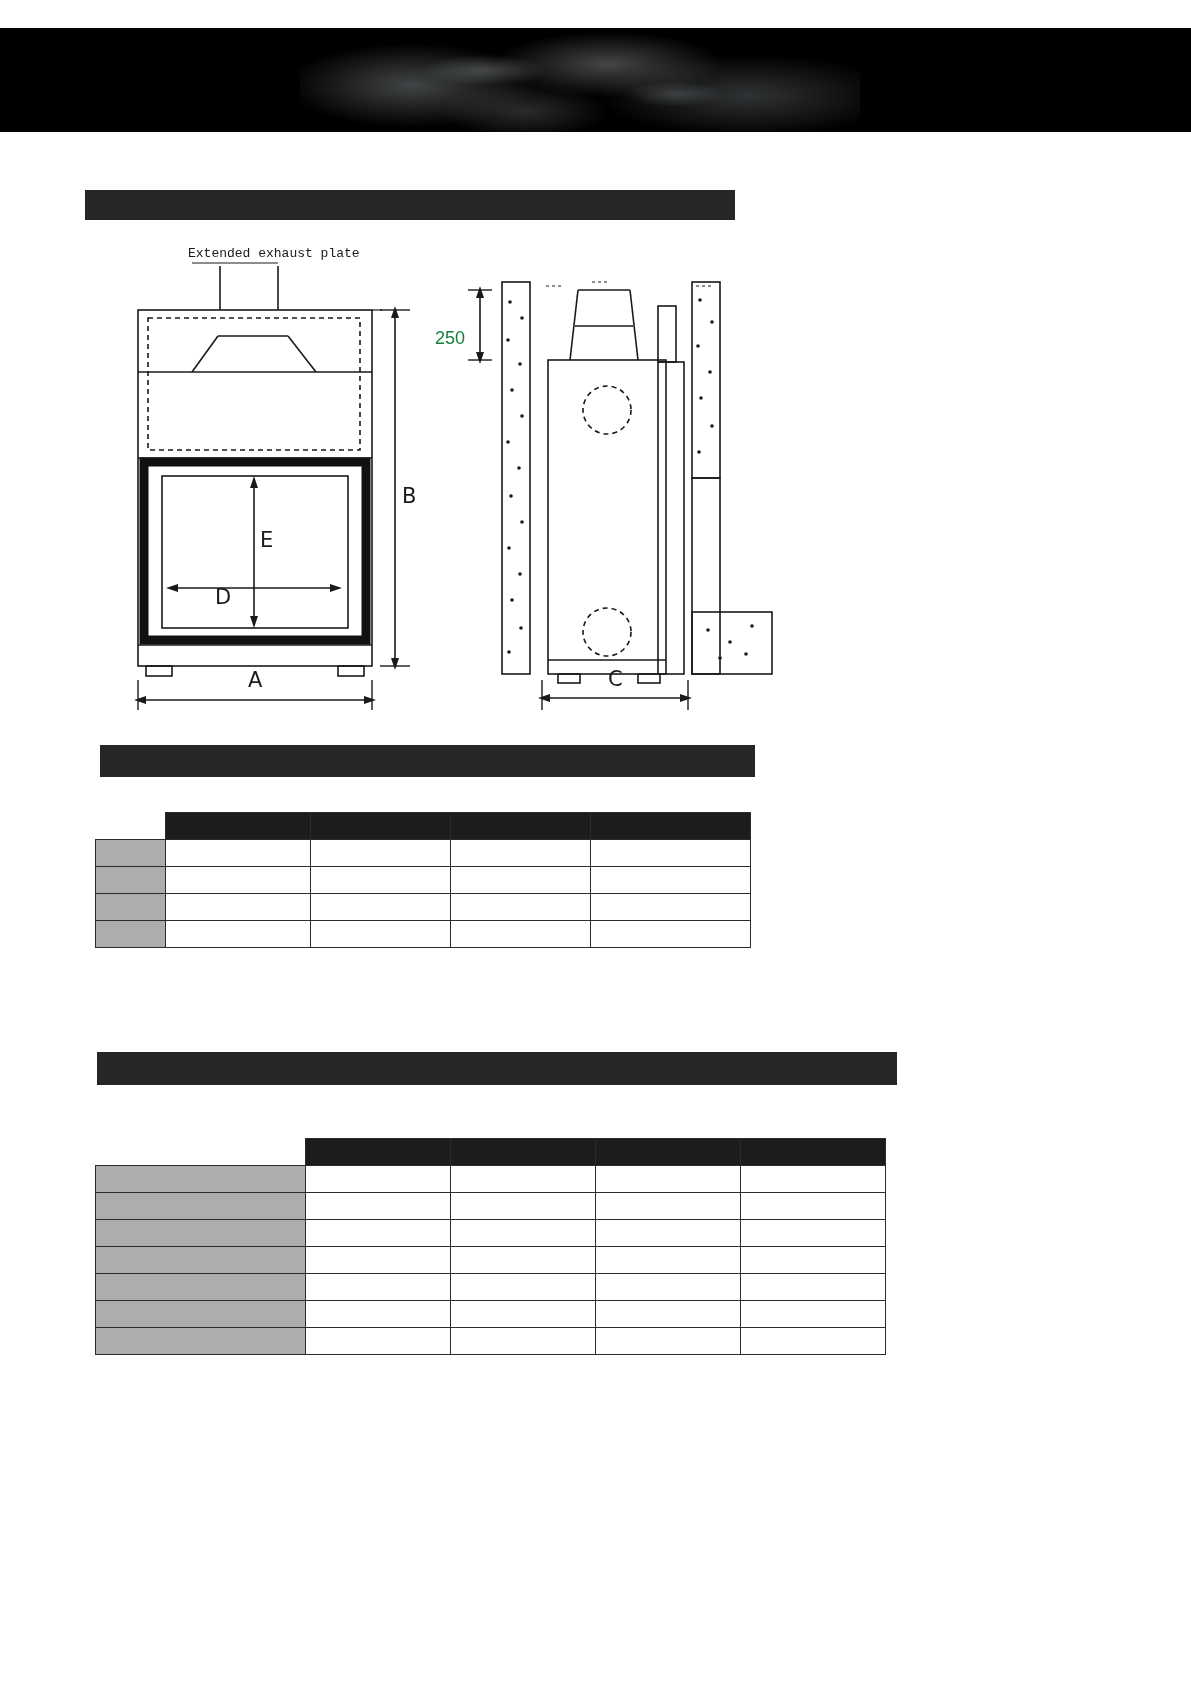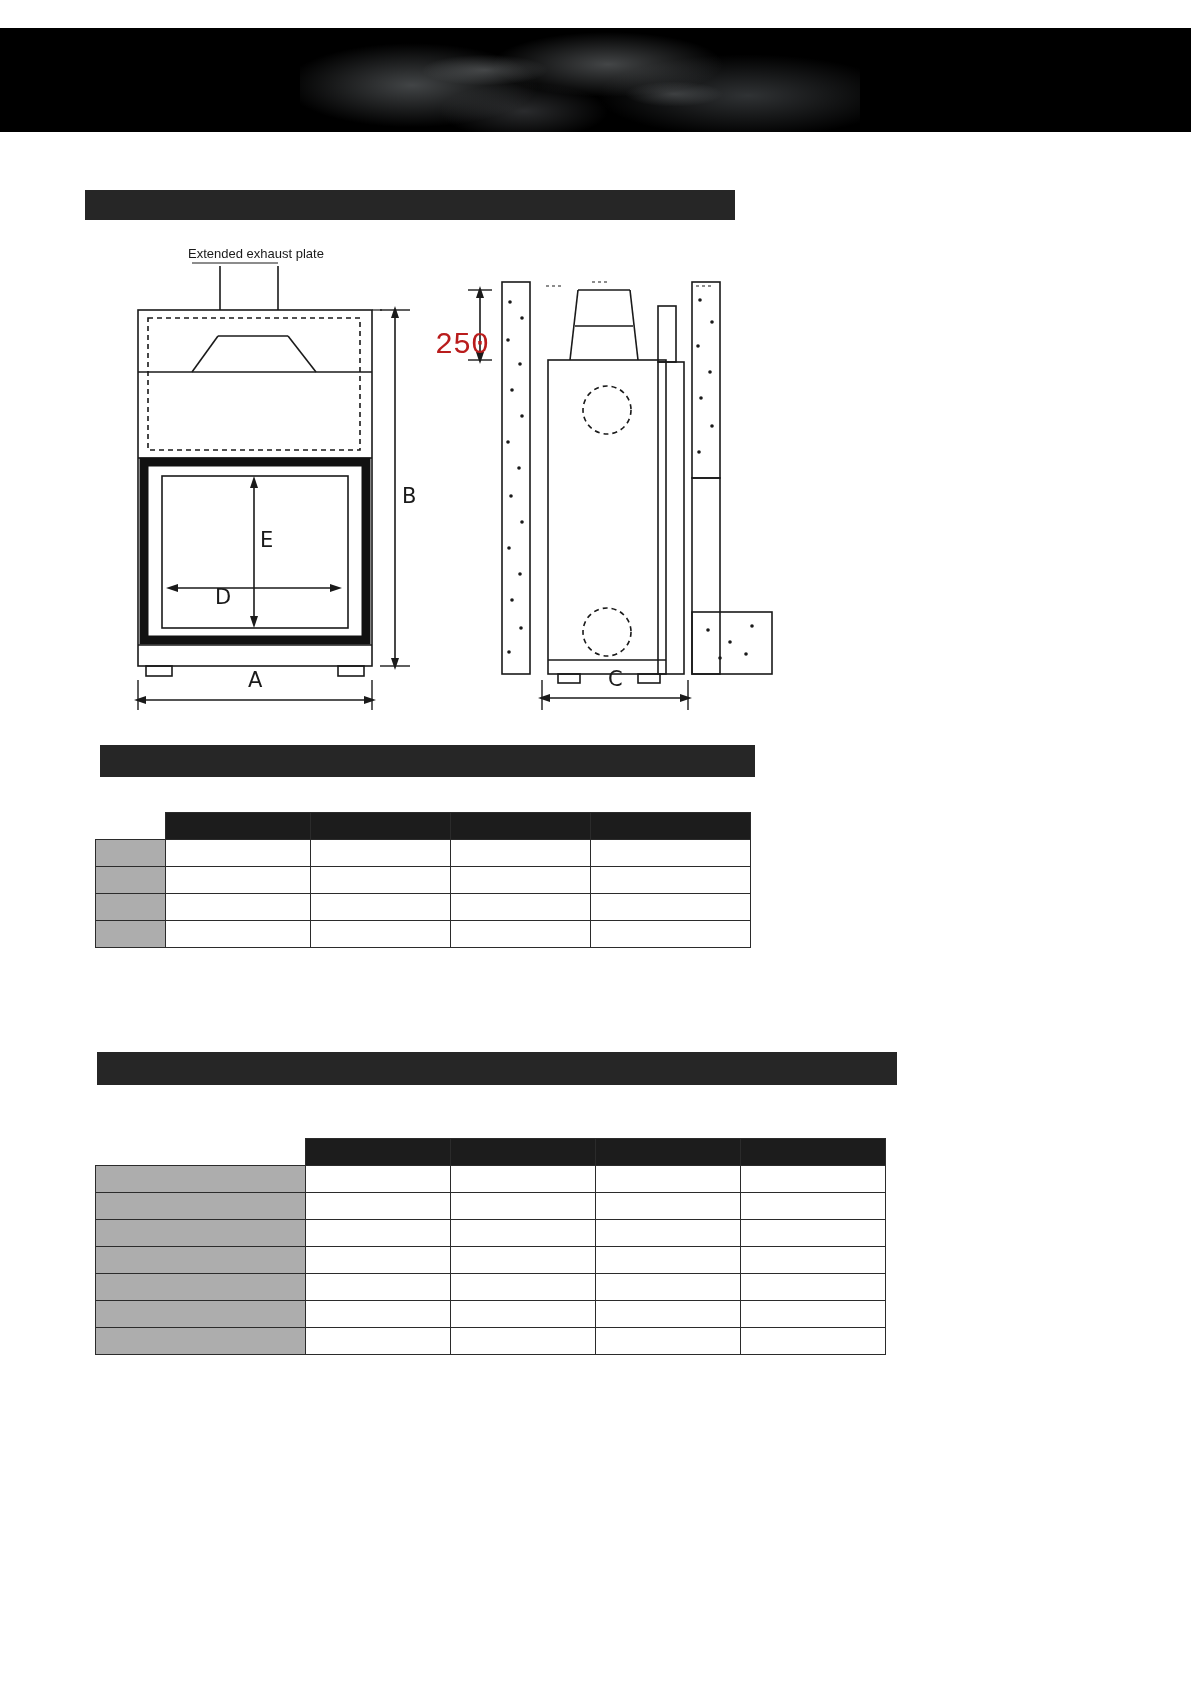--- a/index.html
+++ b/index.html
@@ -62,33 +62,33 @@
     left: 130px;
     top: 240px;
     width: 720px;
     height: 480px;
   }
   .label-txt {
     position: absolute;
     font-size: 13px;
     color: #1a1a1a;
     white-space: nowrap;
-    font-family: Liberation Sans, sans-serif;
+    font-family: Liberation Mono, monospace;
   }
   .dim-letter {
     position: absolute;
     font-size: 21px;
     color: #1a1a1a;
     font-family: "DejaVu Sans", sans-serif;
   }
   .dim-num {
     position: absolute;
-    font-size: 30px;
-    color: #b91c1c;
-    font-family: Liberation Mono, monospace;
+    font-size: 18px;
+    color: #15803d;
+    font-family: Liberation Sans, sans-serif;
   }
 
   
   table {
     border-collapse: collapse;
     position: absolute;
     table-layout: fixed;
   }
   table td, table th {
     border: 1px solid #2b2b2b;

